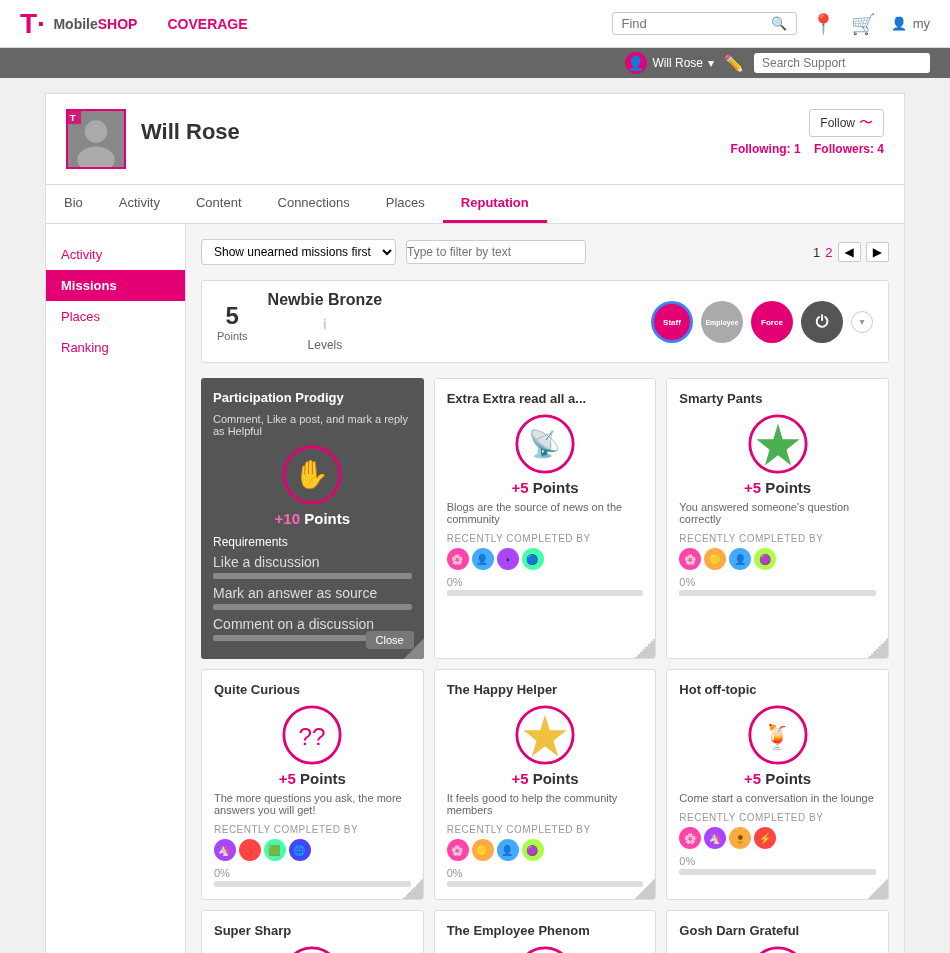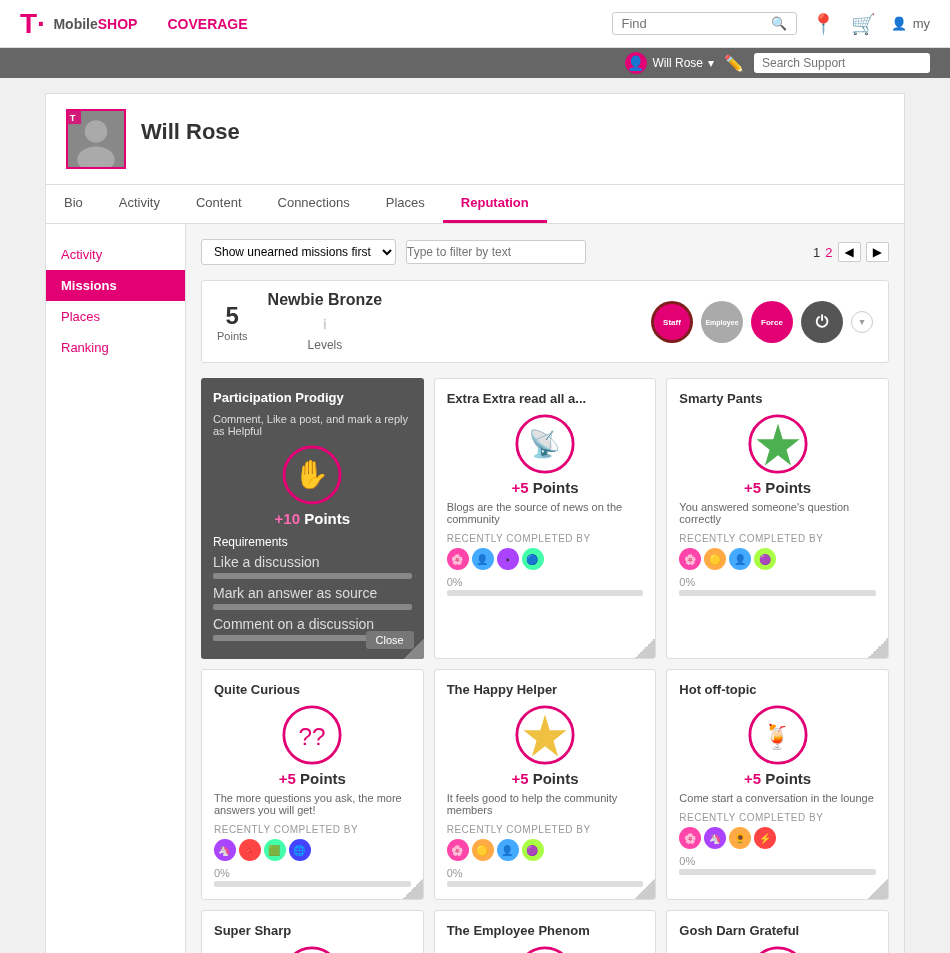--- a/index.html
+++ b/index.html
@@ -576,20 +576,31 @@
         <rect width="60" height="60" fill="#888"></rect>
         <circle cx="30" cy="22" r="12" fill="#aaa"></circle>
         <ellipse cx="30" cy="52" rx="20" ry="14" fill="#aaa"></ellipse>
         <rect x="0" y="0" width="14" height="14" fill="#e20074" opacity="0.8"></rect>
         <text x="2" y="11" fill="white" font-size="10" font-weight="bold">T</text>
       </svg>
     </div>
     <div>
       <div class="profile-name">Will Rose</div>
     </div>
+    <div class="profile-actions">
+      <button class="follow-btn">
+        <span>Follow</span>
+        <span class="wave">〜</span>
+      </button>
+      <div class="profile-stats">
+        <span>Following: </span><span>1</span>
+        &nbsp;&nbsp;
+        <span>Followers: </span><span>4</span>
+      </div>
+    </div>
   </div>
 
   <div class="profile-tabs">
     <div class="tab-item">Bio</div>
     <div class="tab-item">Activity</div>
     <div class="tab-item">Content</div>
     <div class="tab-item">Connections</div>
     <div class="tab-item">Places</div>
     <div class="tab-item active">Reputation</div>
   </div>
@@ -622,21 +633,21 @@
         <div class="points-total">
           <div class="points-num">5</div>
           <div class="points-label">Points</div>
         </div>
         <div class="level-info">
           <span>Newbie Bronze</span>
           <span class="info-icon">ℹ</span>
           <span class="sub">Levels</span>
         </div>
         <div class="badges-row">
-          <div class="badge-circle" style="background:#7f1d1d;">
+          <div class="badge-circle" style="background:#3b82f6;">
             <svg width="38" height="38" viewBox="0 0 38 38">
                 <circle cx="19" cy="19" r="18" fill="#e20074"></circle>
                 <text x="50%" y="56%" text-anchor="middle" fill="white" font-size="8" font-weight="bold" dy=".1em">Staff</text>
               </svg>
           </div>
           <div class="badge-circle gray">
             <svg width="38" height="38" viewBox="0 0 38 38">
                 <circle cx="19" cy="19" r="18" fill="#aaa"></circle>
                 <text x="50%" y="56%" text-anchor="middle" fill="white" font-size="7" font-weight="bold" dy=".1em">Employee</text>
               </svg>

